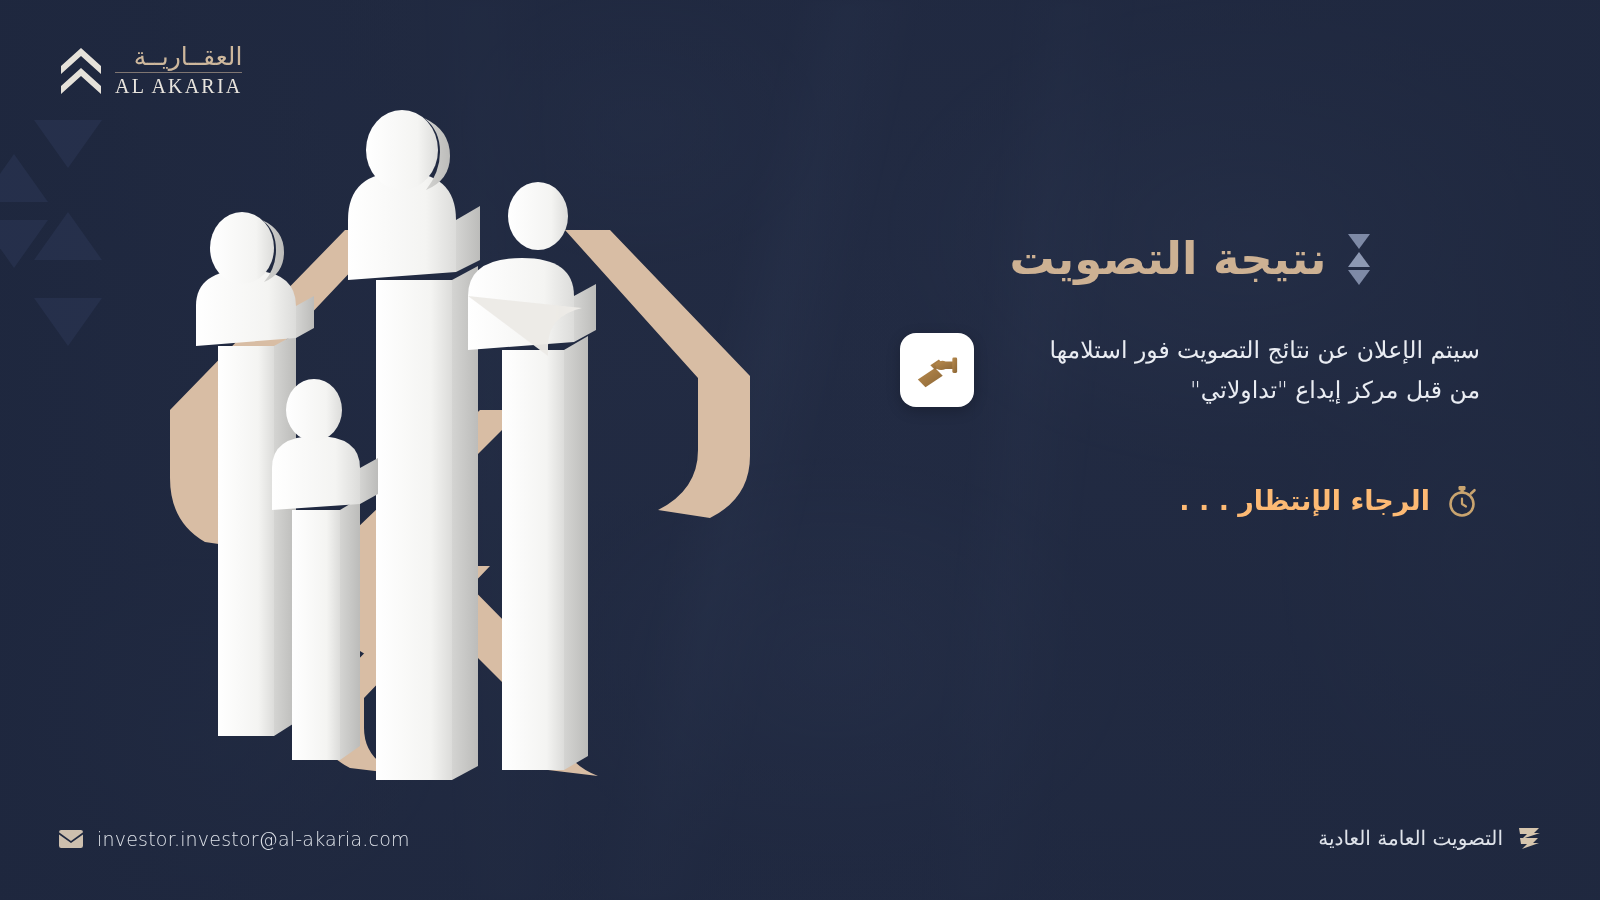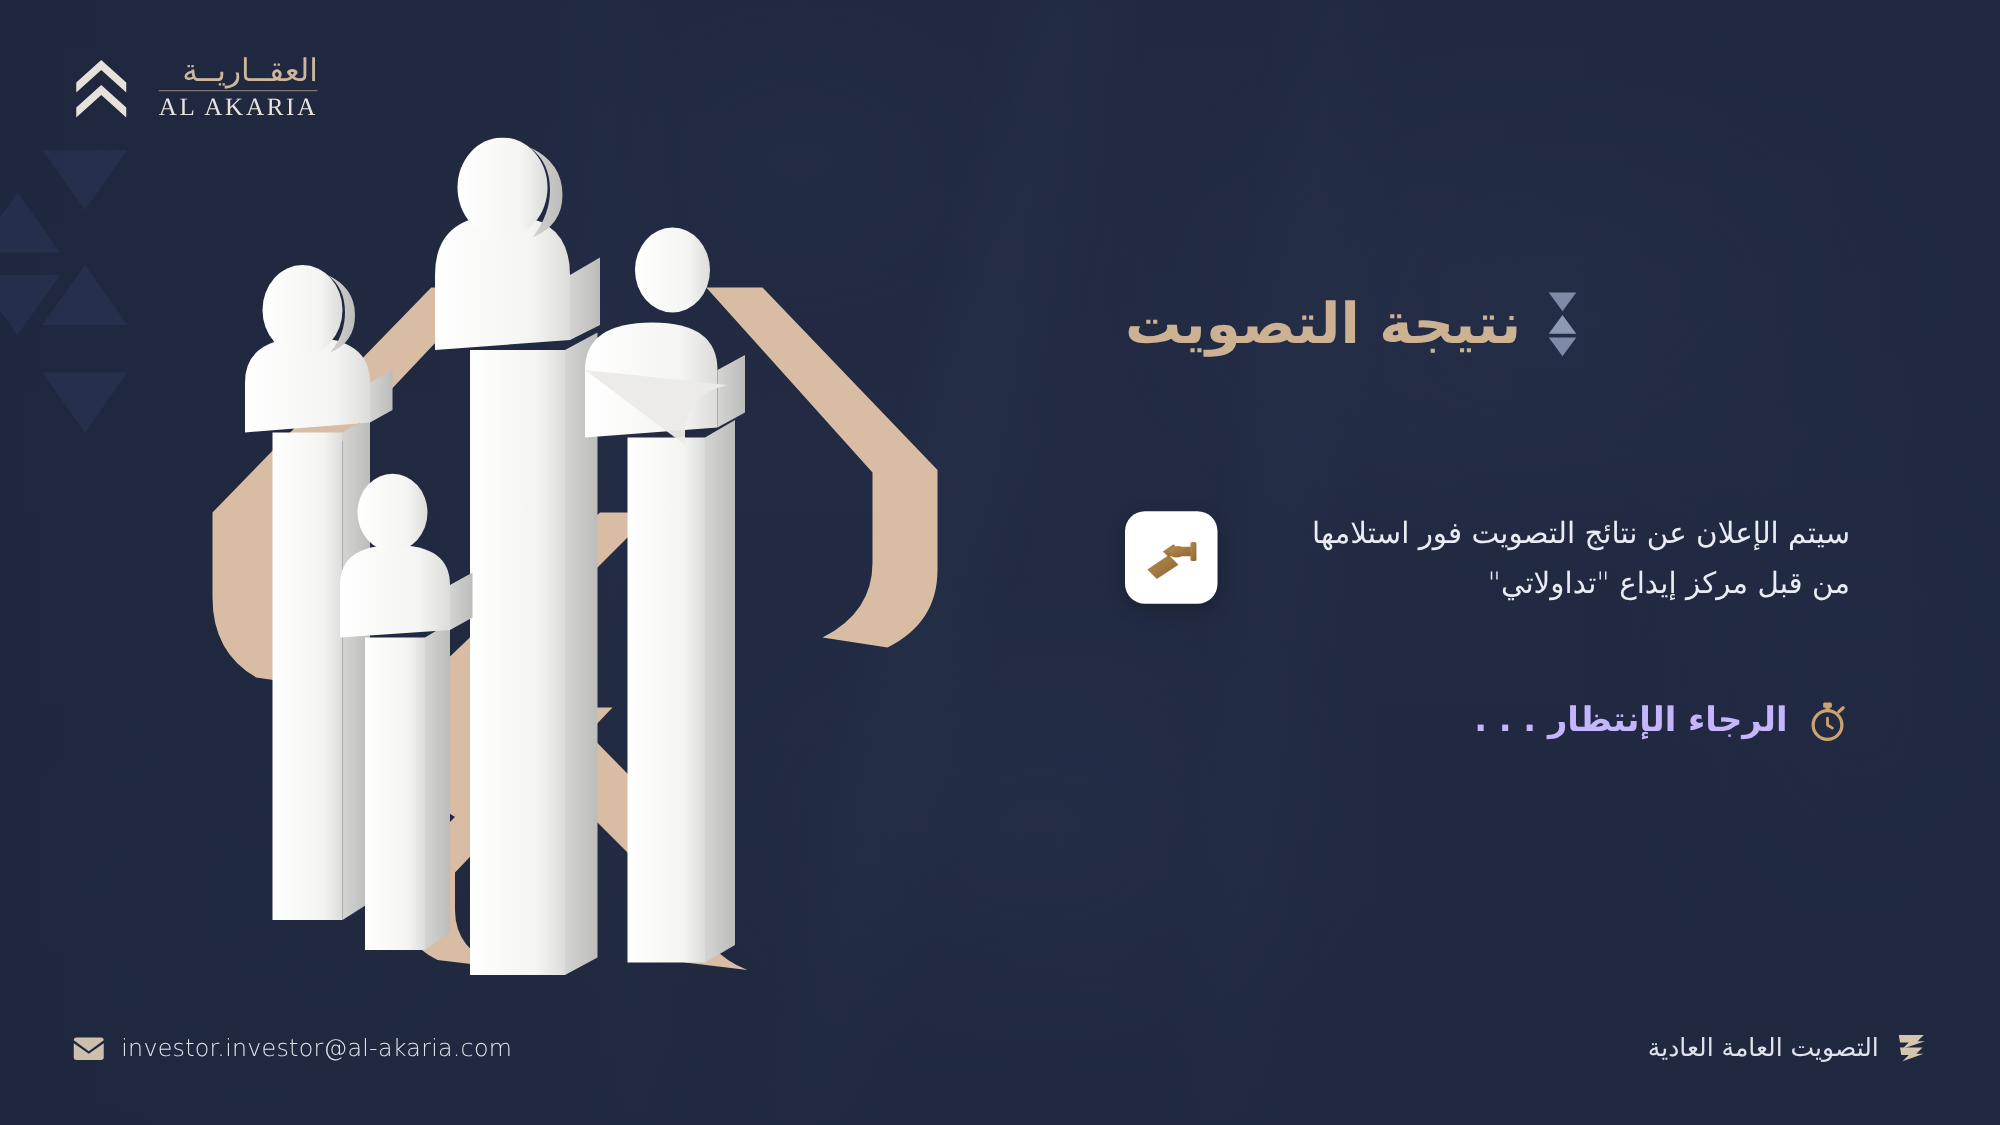--- a/index.html
+++ b/index.html
@@ -45,21 +45,21 @@
       linear-gradient(180deg, rgba(30,39,62,.55) 0%, rgba(34,43,66,.18) 40%, rgba(30,39,62,.72) 100%);
   }
 
   
   .tri-pattern { position:absolute; left:0; top:120px; width:170px; height:260px; }
   .tri { position:absolute; width:0; height:0; opacity:.55; }
   .tri.down { border-left:34px solid transparent; border-right:34px solid transparent; border-top:48px solid #2c3755; }
   .tri.up   { border-left:34px solid transparent; border-right:34px solid transparent; border-bottom:48px solid #2c3755; }
 
   
-  .logo { position:absolute; left:58px; top:44px; display:flex; align-items:center; gap:23px; }
+  .logo { position:absolute; left:58px; top:44px; display:flex; align-items:center; gap:11px; }
   .logo-mark { width:46px; height:52px; flex:none; }
   .logo-text { display:flex; flex-direction:column; line-height:1; }
   .logo-ar {
     font-size:25px; color:#cdb79c; letter-spacing:1px;
     direction:rtl; text-align:right; font-weight:400;
     border-bottom:1px solid rgba(205,183,156,.55);
     padding-bottom:3px; margin-bottom:3px;
   }
   .logo-en {
     font-family:"Liberation Serif","DejaVu Serif",serif;
@@ -69,44 +69,44 @@
   
   .illo { position:absolute; left:150px; top:110px; width:620px; height:680px; }
   .illo svg { width:100%; height:100%; display:block; }
 
   
   .content {
     position:absolute; right:120px; top:232px; width:580px;
     direction:rtl; text-align:right;
   }
 
-  .heading-row { display:flex; align-items:center; justify-content:flex-end; gap:22px; }
+  .heading-row { display:flex; align-items:center; justify-content:center; gap:22px; }
   .heading {
     font-size:45px; font-weight:700; color:#cdb193;
     letter-spacing:0px; white-space:nowrap; line-height:1.2;
   }
   .tri-col { display:flex; flex-direction:column; gap:3px; align-items:center; flex:none; }
   .tri-col i { display:block; width:0; height:0; }
   .tri-col i.d { border-left:11px solid transparent; border-right:11px solid transparent; border-top:15px solid #7e8aa6; }
   .tri-col i.u { border-left:11px solid transparent; border-right:11px solid transparent; border-bottom:15px solid #8d99b3; }
 
-  .para-block { display:flex; align-items:center; gap:46px; margin-top:120px; }
+  .para-block { display:flex; align-items:center; gap:46px; margin-top:44px; }
   .para {
     flex:1; font-size:23.5px; line-height:1.72; color:#e9ecf2; font-weight:300;
     letter-spacing:.1px;
   }
   .icon-card {
     flex:none; width:74px; height:74px; border-radius:16px; background:#ffffff;
     display:flex; align-items:center; justify-content:center;
     box-shadow:0 4px 14px rgba(0,0,0,.22);
   }
   .icon-card svg { width:46px; height:46px; }
 
   .wait-row { display:flex; align-items:center; gap:14px; margin-top:72px; justify-content:flex-start; }
-  .wait-text { font-size:27px; font-weight:700; color:#c4b5fd; letter-spacing:.2px; }
+  .wait-text { font-size:27px; font-weight:700; color:#fdba74; letter-spacing:.2px; }
   .wait-icon { flex:none; width:36px; height:36px; }
 
   
   .footer-left  { position:absolute; left:58px;  bottom:50px; display:flex; align-items:center; gap:13px; }
   .footer-right { position:absolute; right:58px; bottom:50px; display:flex; align-items:center; gap:13px; direction:rtl; }
   .mail-icon { width:26px; height:20px; flex:none; }
   .doc-icon  { width:26px; height:24px; flex:none; }
   .footer-text { font-size:19px; color:#dfe3ea; font-weight:300; letter-spacing:.2px; }
   .footer-text.ar { font-size:20px; }
 </style>

